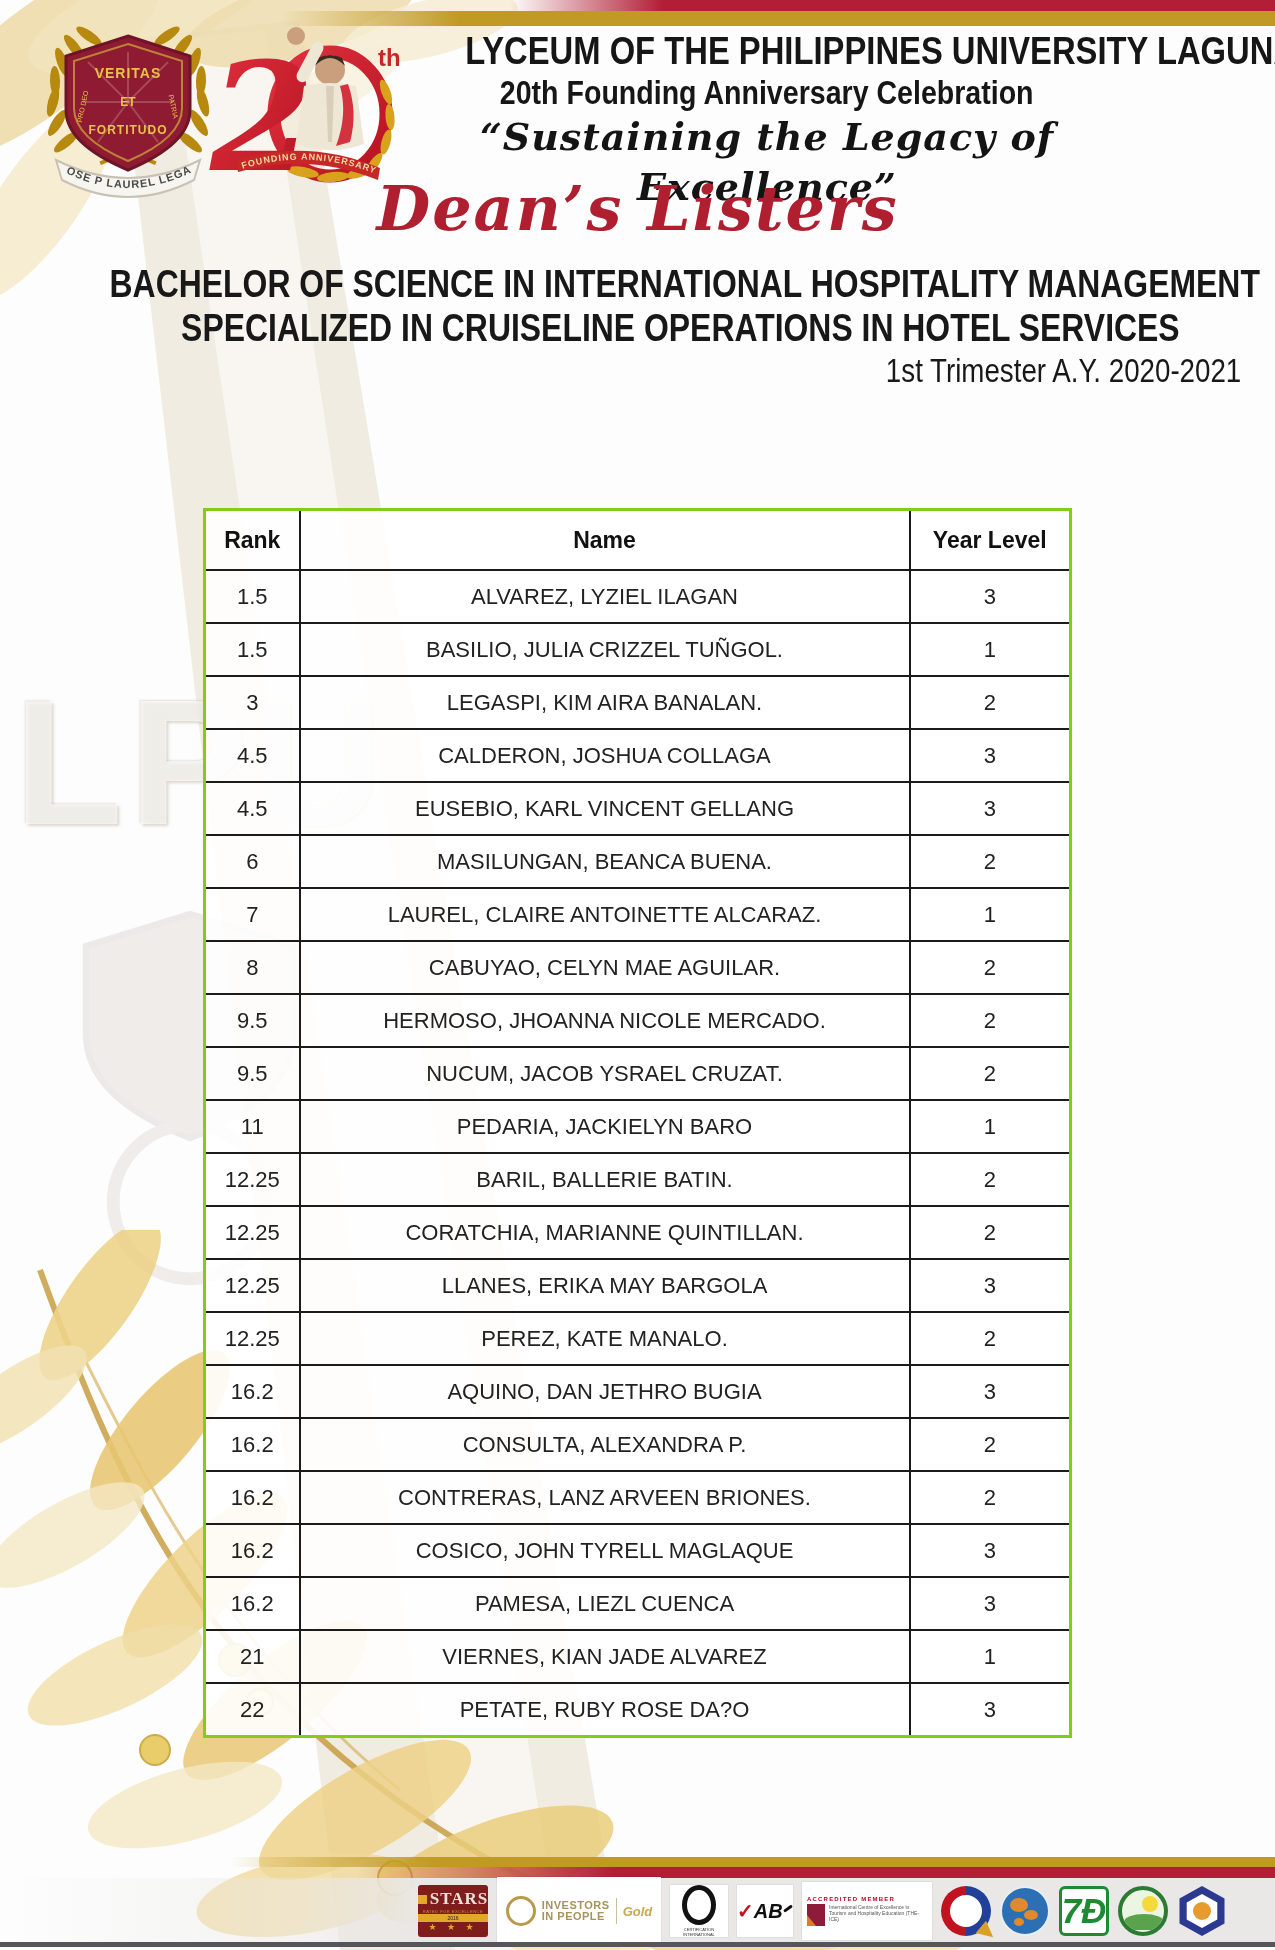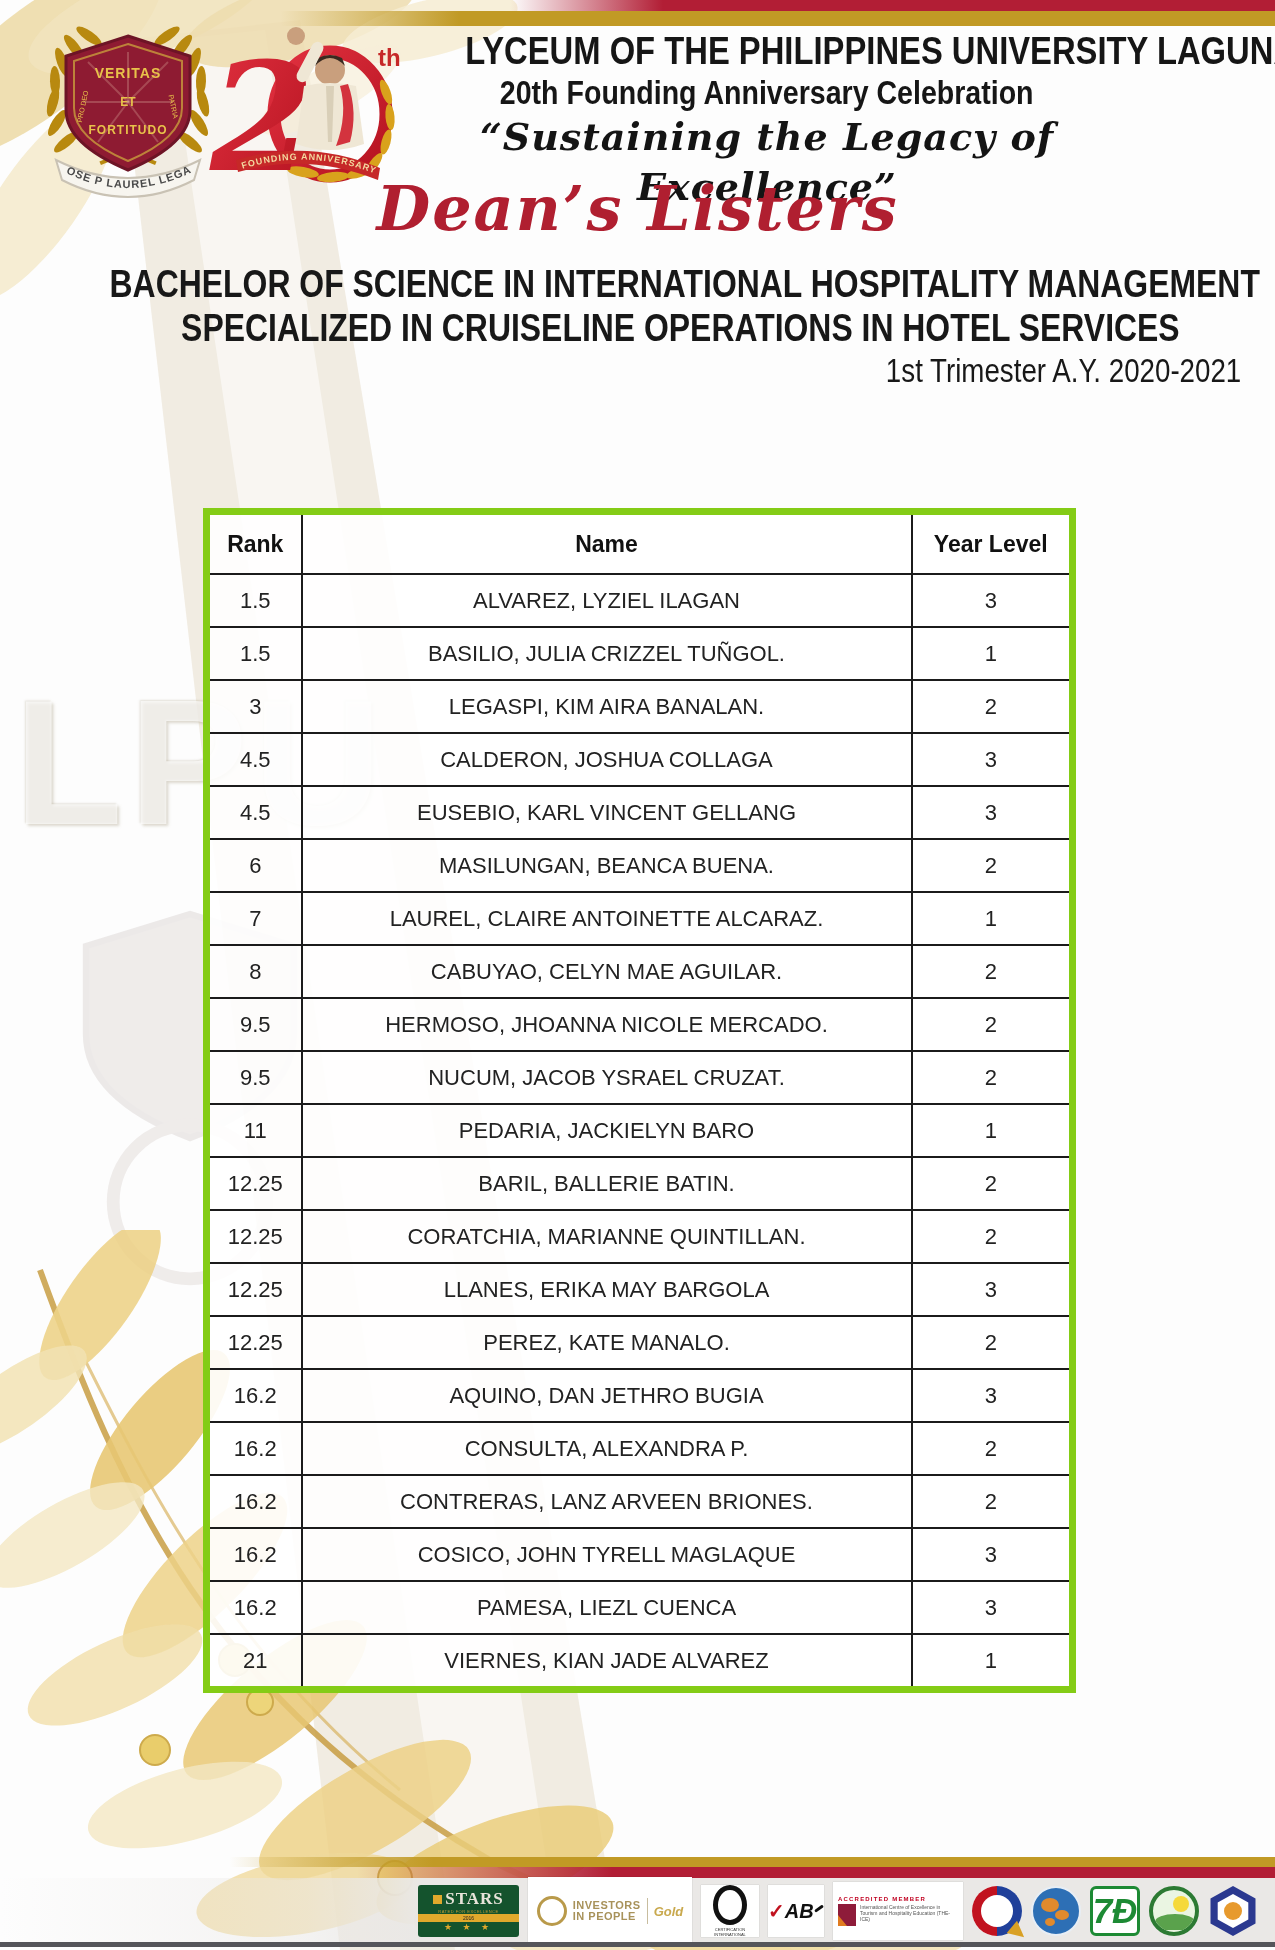--- a/index.html
+++ b/index.html
@@ -35,35 +35,35 @@
   .program{position:absolute;left:0;right:0;top:262px;text-align:right;z-index:4;}
   .prog-line{font-size:38px;font-weight:600;line-height:44px;color:#181818;}
   .term-line{font-size:33px;font-weight:500;line-height:42px;color:#181818;}
   
   #list-table{position:absolute;left:203px;top:508px;z-index:4;border-collapse:collapse;
     width:866px;table-layout:fixed;background:rgba(255,255,255,0.55);}
   #list-table th,#list-table td{border:2px solid #1b1b1b;text-align:center;vertical-align:middle;
     background:rgba(255,255,255,0.78);overflow:hidden;white-space:nowrap;}
   #list-table th{height:56px;font-size:23px;font-weight:700;color:#111;}
   #list-table td{height:49px;font-size:22px;font-weight:400;color:#222;}
-  #list-table{border:7px solid #84cc16;}
+  #list-table{border:3px solid #84cc16;}
   
   .f-gold{position:absolute;top:1857px;left:0;right:0;height:10px;z-index:2;
     background:linear-gradient(90deg,rgba(193,154,37,0) 0%,rgba(193,154,37,0) 18%,#c19a25 34%,#c19a25 100%);}
   .f-crimson{position:absolute;top:1867px;left:0;right:0;height:11px;z-index:2;
     background:linear-gradient(90deg,rgba(178,30,53,0) 0%,rgba(178,30,53,0) 28%,#b21e35 48%,#b21e35 100%);}
   .f-band{position:absolute;top:1878px;left:0;right:0;height:64px;z-index:2;
     background:linear-gradient(90deg,rgba(234,232,230,0) 0%,rgba(234,232,230,0.5) 24%,#eae8e6 33%,#eae8e6 100%);}
   .f-bottomline{position:absolute;top:1942px;left:0;right:0;height:5px;background:#55555a;z-index:5;}
   .logo-row{position:absolute;left:418px;top:1883px;height:56px;z-index:4;
     display:flex;align-items:center;gap:9px;}
   .logo-box{background:#ffffff;height:52px;display:flex;align-items:center;justify-content:center;
     box-shadow:0 0 1px rgba(0,0,0,0.25);}
   
-  .stars-badge{width:101px;height:52px;background:#14532d;border-radius:3px;display:flex;flex-direction:column;
+  .stars-badge{width:70px;height:52px;background:#7f1d1d;border-radius:3px;display:flex;flex-direction:column;
     align-items:center;justify-content:center;overflow:hidden;}
   .stars-top{display:flex;align-items:center;gap:3px;}
   .stars-sq{width:9px;height:9px;background:#e0a92c;}
   .stars-word{font-family:"Liberation Serif",serif;font-size:17px;font-weight:700;color:#e8e4da;letter-spacing:1px;}
   .stars-sub{font-size:4px;color:#c59a33;letter-spacing:0.5px;}
   .stars-strip{width:100%;height:8px;background:#e0a92c;font-size:5px;color:#222;text-align:center;line-height:8px;}
   .stars-row{font-size:9px;color:#e0a92c;letter-spacing:4px;line-height:11px;}
   
   .iip{width:152px;gap:6px;padding:8px 6px;}
   .iip-ring{width:24px;height:24px;border-radius:50%;border:3px solid #b99a4a;flex:none;}
@@ -389,20 +389,25 @@
       <td class="name">PAMESA, LIEZL CUENCA</td>
       <td class="year">3</td>
     </tr>
 
     <tr>
       <td class="rank">21</td>
       <td class="name">VIERNES, KIAN JADE ALVAREZ</td>
       <td class="year">1</td>
     </tr>
 
+    <tr>
+      <td class="rank">22</td>
+      <td class="name">PETATE, RUBY ROSE DA?O</td>
+      <td class="year">3</td>
+    </tr>
   </tbody>
   </table>
 
   <div class="f-gold"></div>
   <div class="f-crimson"></div>
   <div class="f-band"></div>
 
   <div class="logo-row">
 
     <div class="stars-badge">

